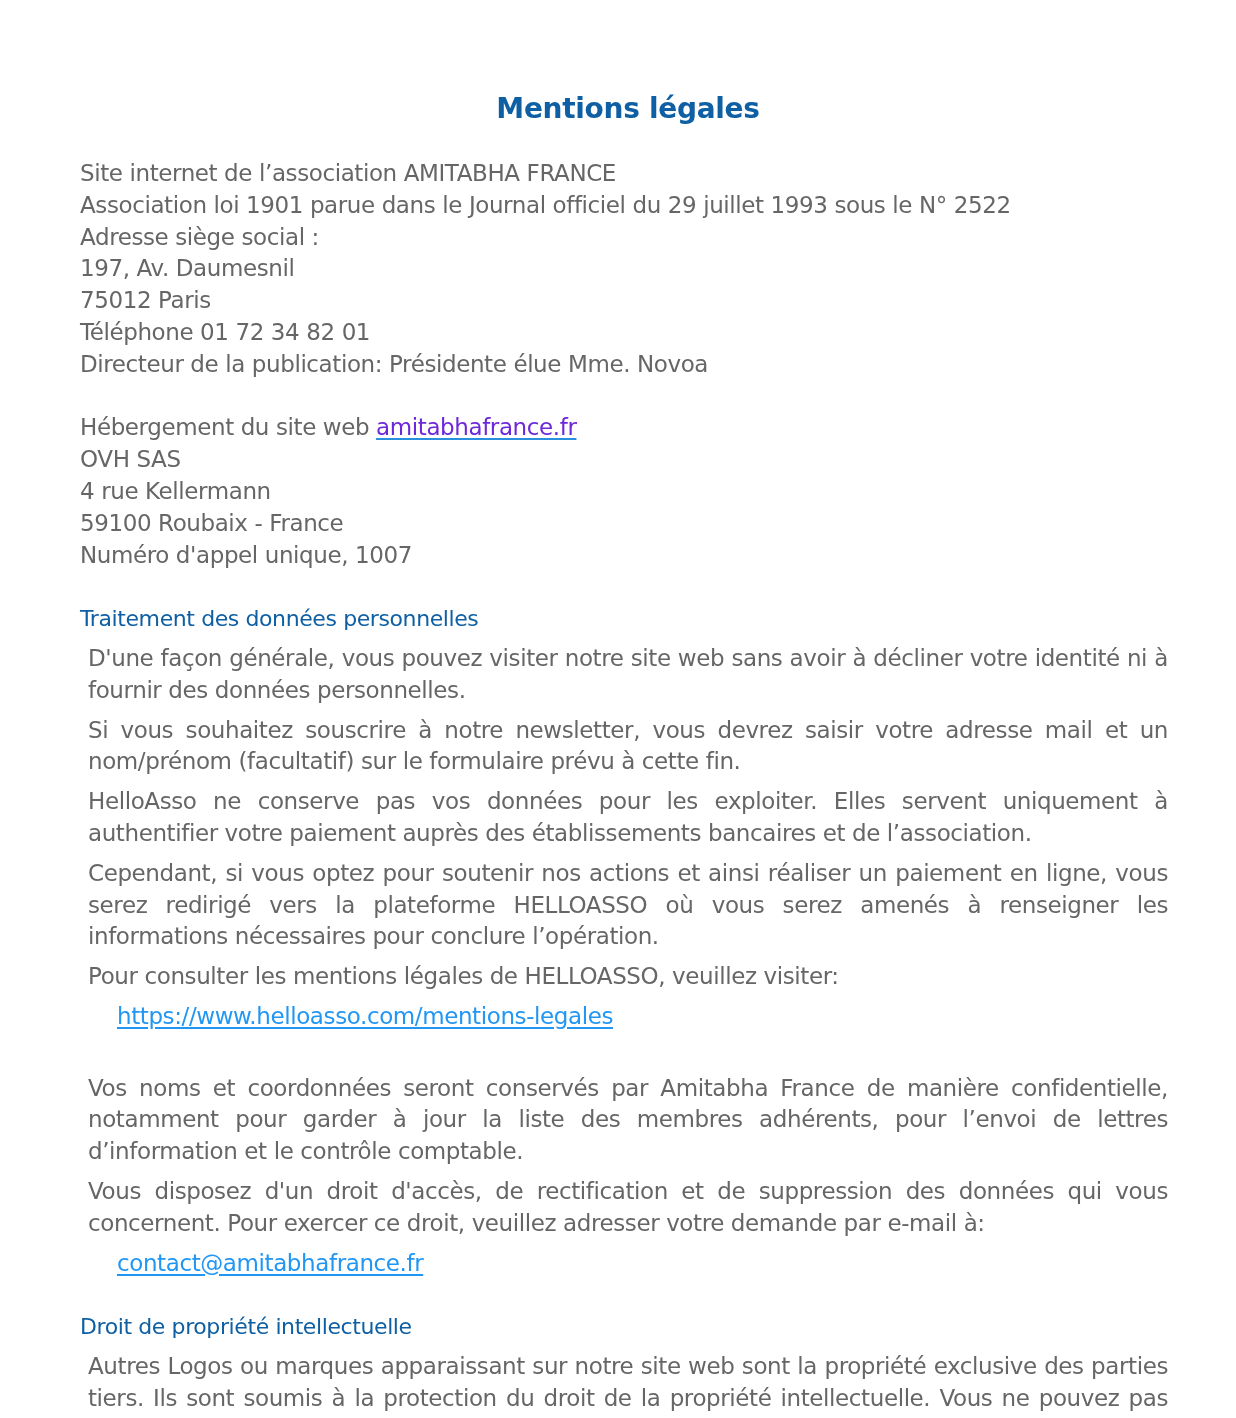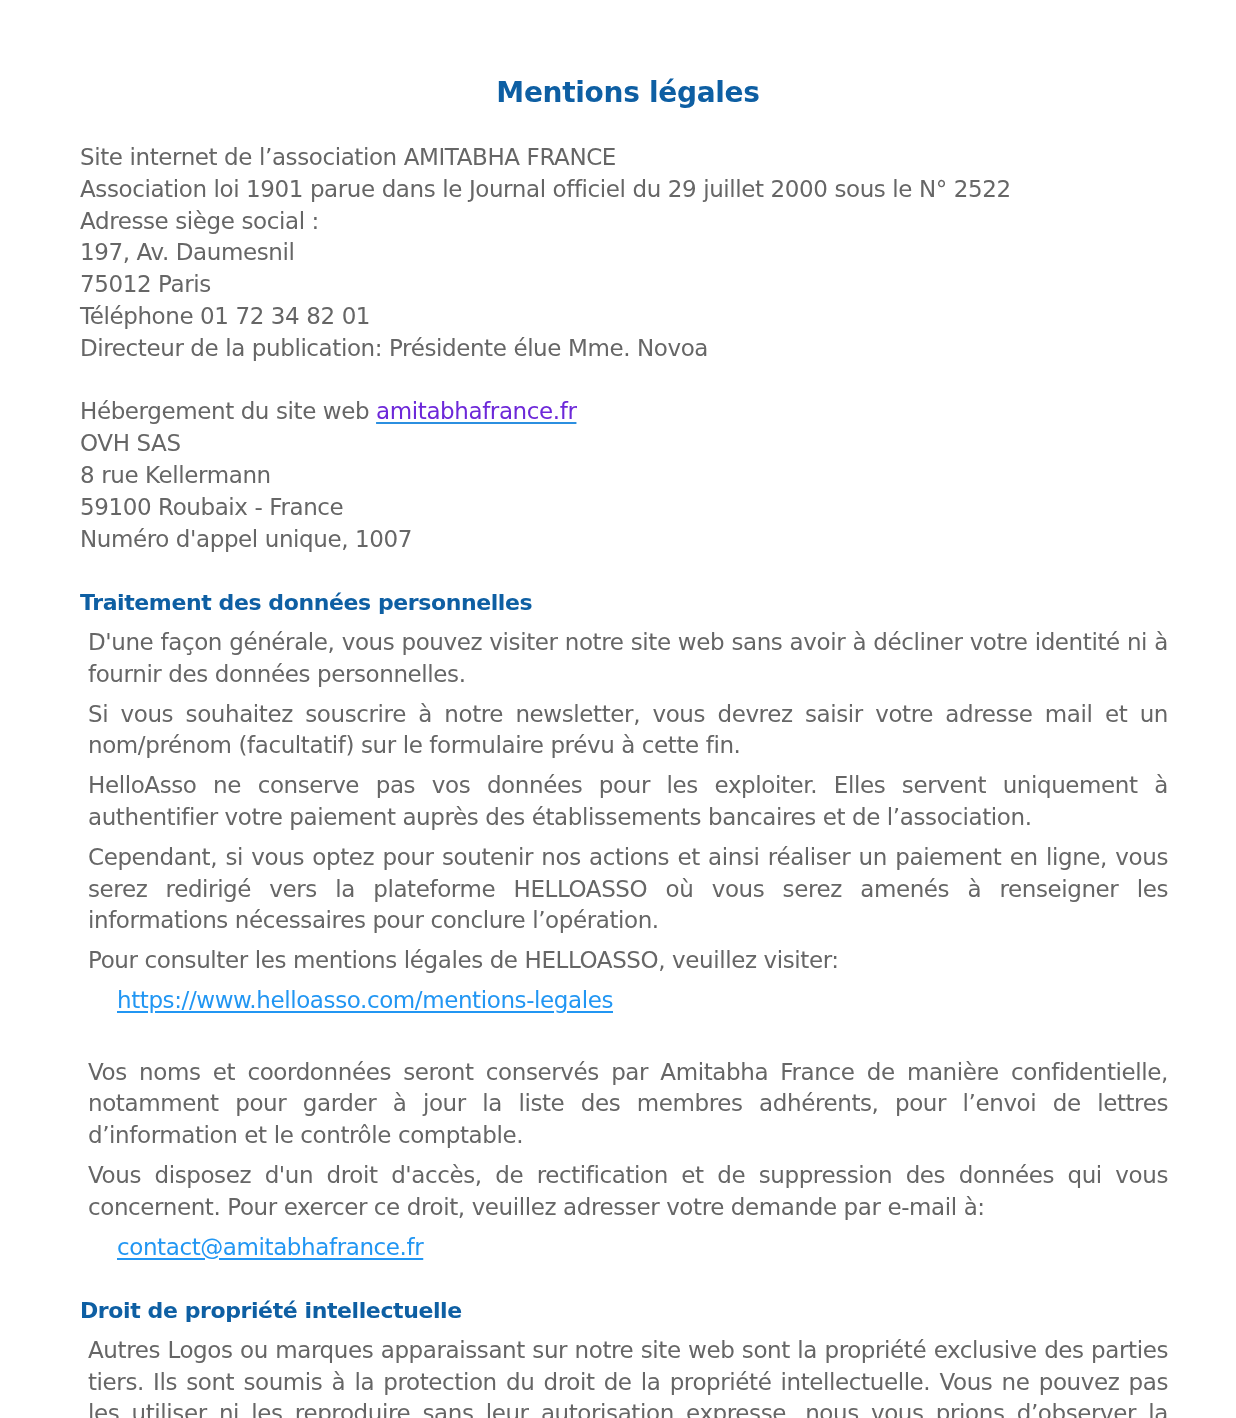--- a/index.html
+++ b/index.html
@@ -19,35 +19,35 @@
       left: 80px;
       top: 70px;
       width: 1096px;
     }
     .title {
       text-align: center;
       color: #0e5fa3;
       font-weight: bold;
       font-size: 28px;
       line-height: 46px;
-      margin: 0 0 26px 0;
+      margin: 16px 0 26px 0;
       letter-spacing: -0.3px;
     }
     .line {
       font-size: 23px;
       line-height: 31.8px;
       white-space: nowrap;
       letter-spacing: -0.4px;
     }
     .blank {
       height: 31.8px;
     }
     .heading {
       color: #0e5fa3;
-      font-weight: bold;
+      font-weight: normal;
       font-size: 22px;
       line-height: 31.8px;
       letter-spacing: -0.4px;
     }
     .para {
       font-size: 23px;
       line-height: 31.8px;
       text-align: justify;
       letter-spacing: -0.4px;
       margin: 8px;
@@ -66,34 +66,34 @@
     }
   </style>
 </head>
 <body>
 
 <div class="page">
   <h1 class="title">Mentions légales</h1>
 
   <div>
     <div class="line">Site internet de l’association AMITABHA FRANCE</div>
-    <div class="line">Association loi 1901 parue dans le Journal officiel du 29 juillet 2000 sous le N° 2522</div>
+    <div class="line">Association loi 1901 parue dans le Journal officiel du 29 juillet 1993 sous le N° 2522</div>
     <div class="line">Adresse siège social :</div>
     <div class="line">197, Av. Daumesnil</div>
     <div class="line">75012 Paris</div>
     <div class="line">Téléphone 01 72 34 82 01</div>
     <div class="line">Directeur de la publication: Présidente élue Mme. Novoa</div>
   </div>
 
   <div class="blank"></div>
 
   <div>
     <div class="line"><span>Hébergement du site web </span><a class="link-gray">amitabhafrance.fr</a></div>
     <div class="line">OVH SAS</div>
-    <div class="line">8 rue Kellermann</div>
+    <div class="line">4 rue Kellermann</div>
     <div class="line">59100 Roubaix - France</div>
     <div class="line">Numéro d'appel unique, 1007</div>
   </div>
 
   <div class="blank"></div>
 
   <div>
     <div class="heading">Traitement des données personnelles</div>
     <p class="para">D'une façon générale, vous pouvez visiter notre site web sans avoir à décliner votre identité ni à fournir des données personnelles.</p>
     <p class="para">Si vous souhaitez souscrire à notre newsletter, vous devrez saisir votre adresse mail et un nom/prénom (facultatif) sur le formulaire prévu à cette fin.</p>

